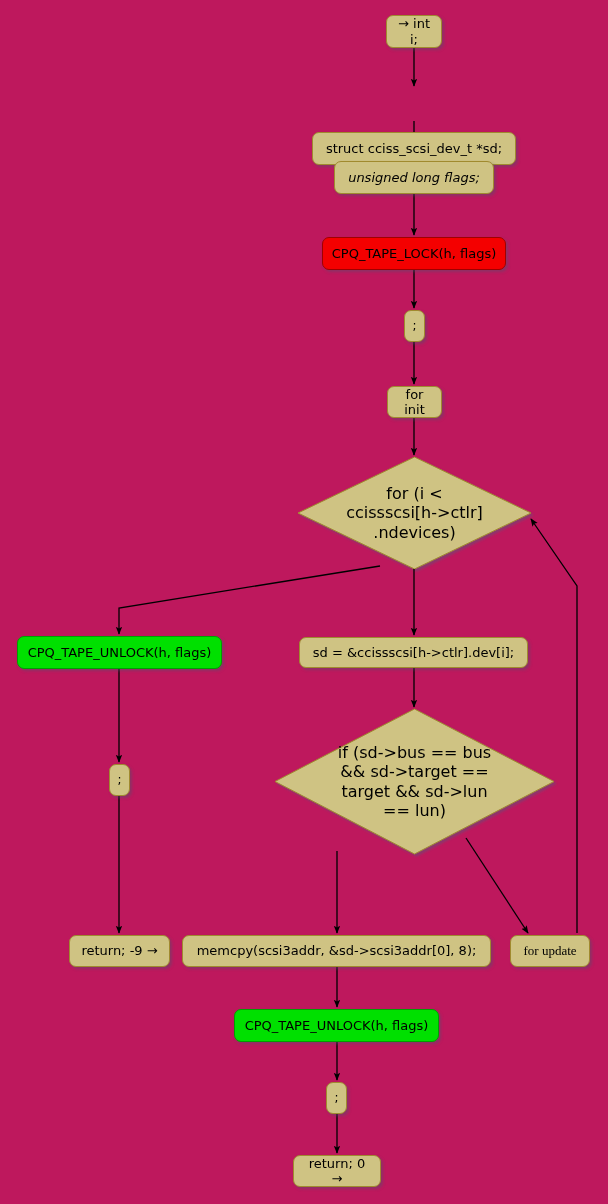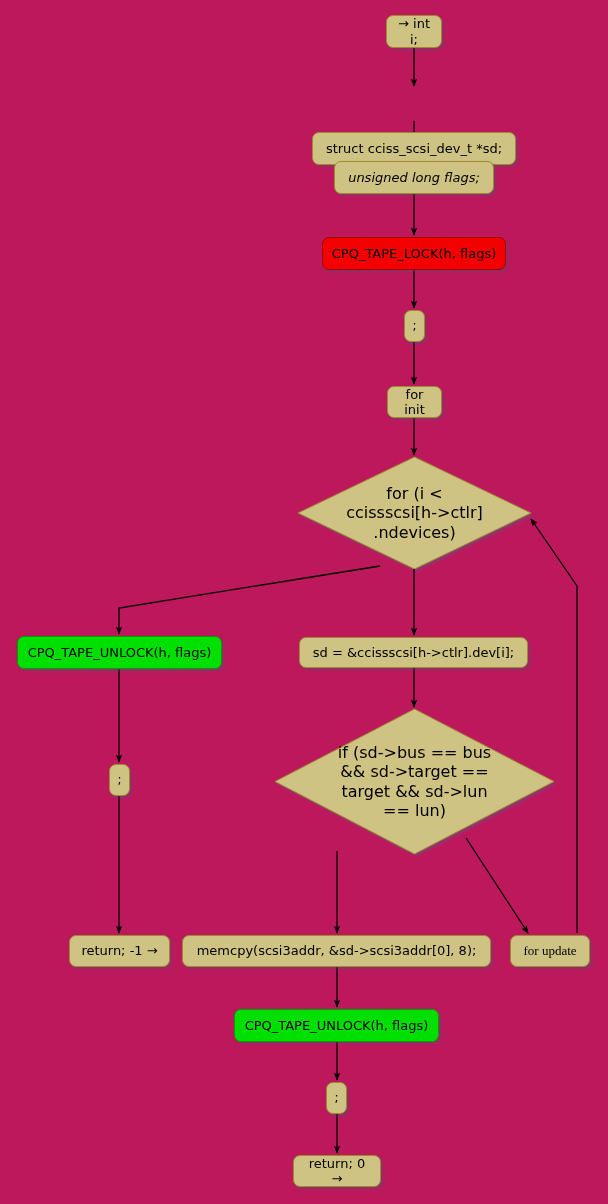--- a/index.html
+++ b/index.html
@@ -120,20 +120,20 @@
       <div class="diamond-label" style="left: 298px; top: 457px; width: 233px; height: 112px; position: absolute;">for (i &lt;
 ccissscsi[h-&gt;ctlr]
 .ndevices)</div>
       <div class="node rect green" style="left: 17px; top: 636px; width: 205px; height: 33px;">CPQ_TAPE_UNLOCK(h, flags)</div>
       <div class="node rect" style="left: 299px; top: 637px; width: 229px; height: 31px;">sd = &amp;ccissscsi[h-&gt;ctlr].dev[i];</div>
       <div class="node rect tiny" style="left: 109px; top: 764px; width: 21px; height: 32px;">;</div>
       <div class="diamond-label" style="left: 275px; top: 709px; width: 279px; height: 145px; position: absolute;">if (sd-&gt;bus == bus
 &amp;&amp; sd-&gt;target ==
 target &amp;&amp; sd-&gt;lun
 == lun)</div>
-      <div class="node rect" style="left: 69px; top: 935px; width: 101px; height: 32px;">return; -1 →</div>
+      <div class="node rect" style="left: 69px; top: 935px; width: 101px; height: 32px;">return; -9 →</div>
       <div class="node rect" style="left: 182px; top: 935px; width: 309px; height: 32px;">memcpy(scsi3addr, &amp;sd-&gt;scsi3addr[0], 8);</div>
       <div class="node rect" style="left: 510px; top: 935px; width: 80px; height: 32px; font-family: Liberation Serif, serif;">for update</div>
       <div class="node rect green" style="left: 234px; top: 1009px; width: 205px; height: 33px;">CPQ_TAPE_UNLOCK(h, flags)</div>
       <div class="node rect tiny" style="left: 326px; top: 1082px; width: 21px; height: 32px;">;</div>
       <div class="node rect" style="left: 293px; top: 1155px; width: 88px; height: 32px;">return; 0 →</div>
     </div>
 </div>
 
 </body></html>

